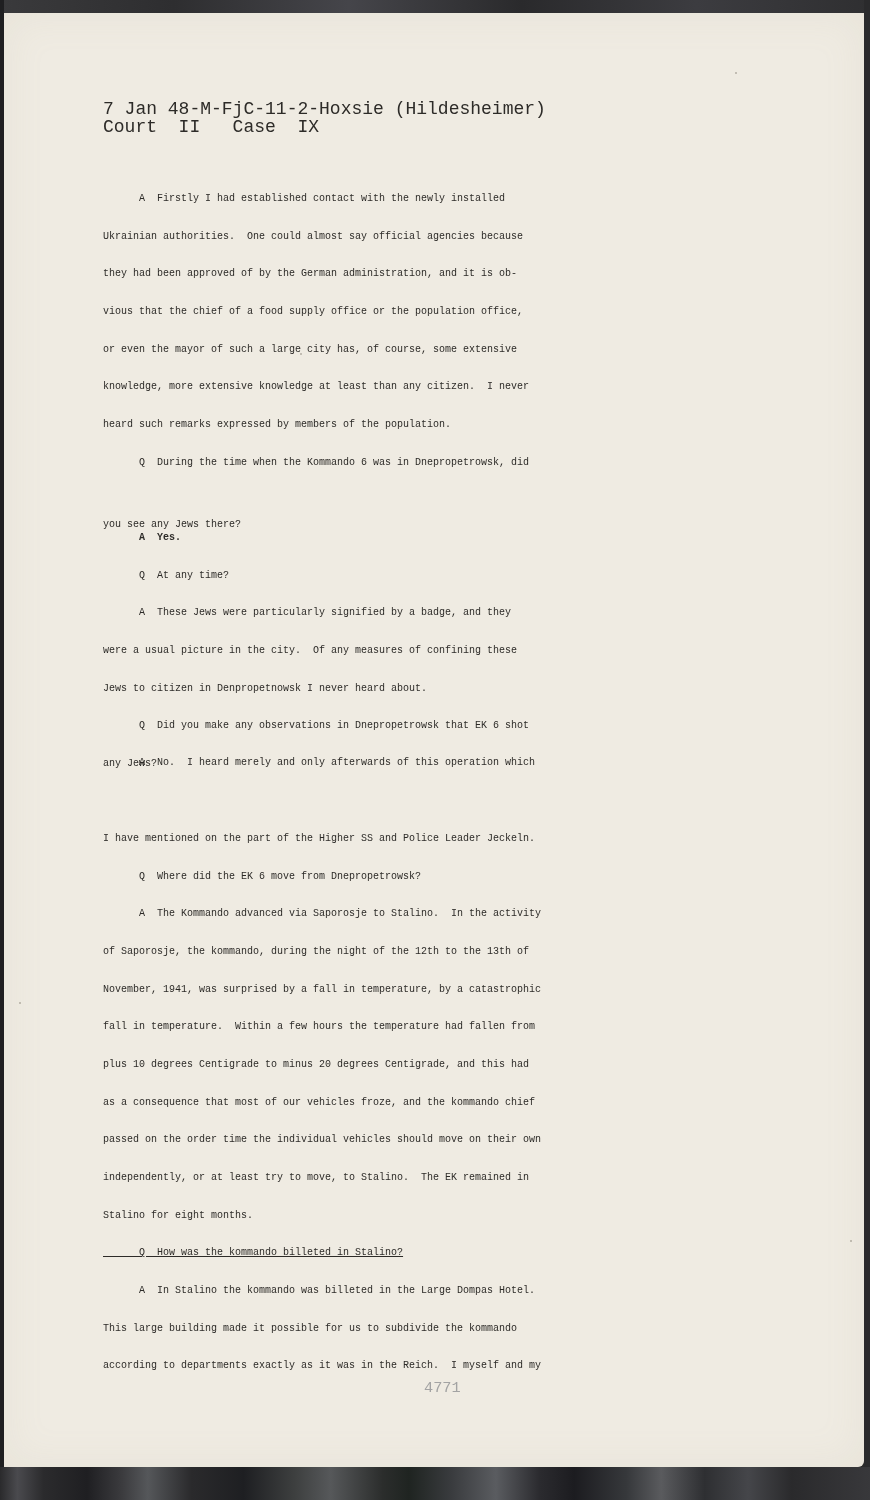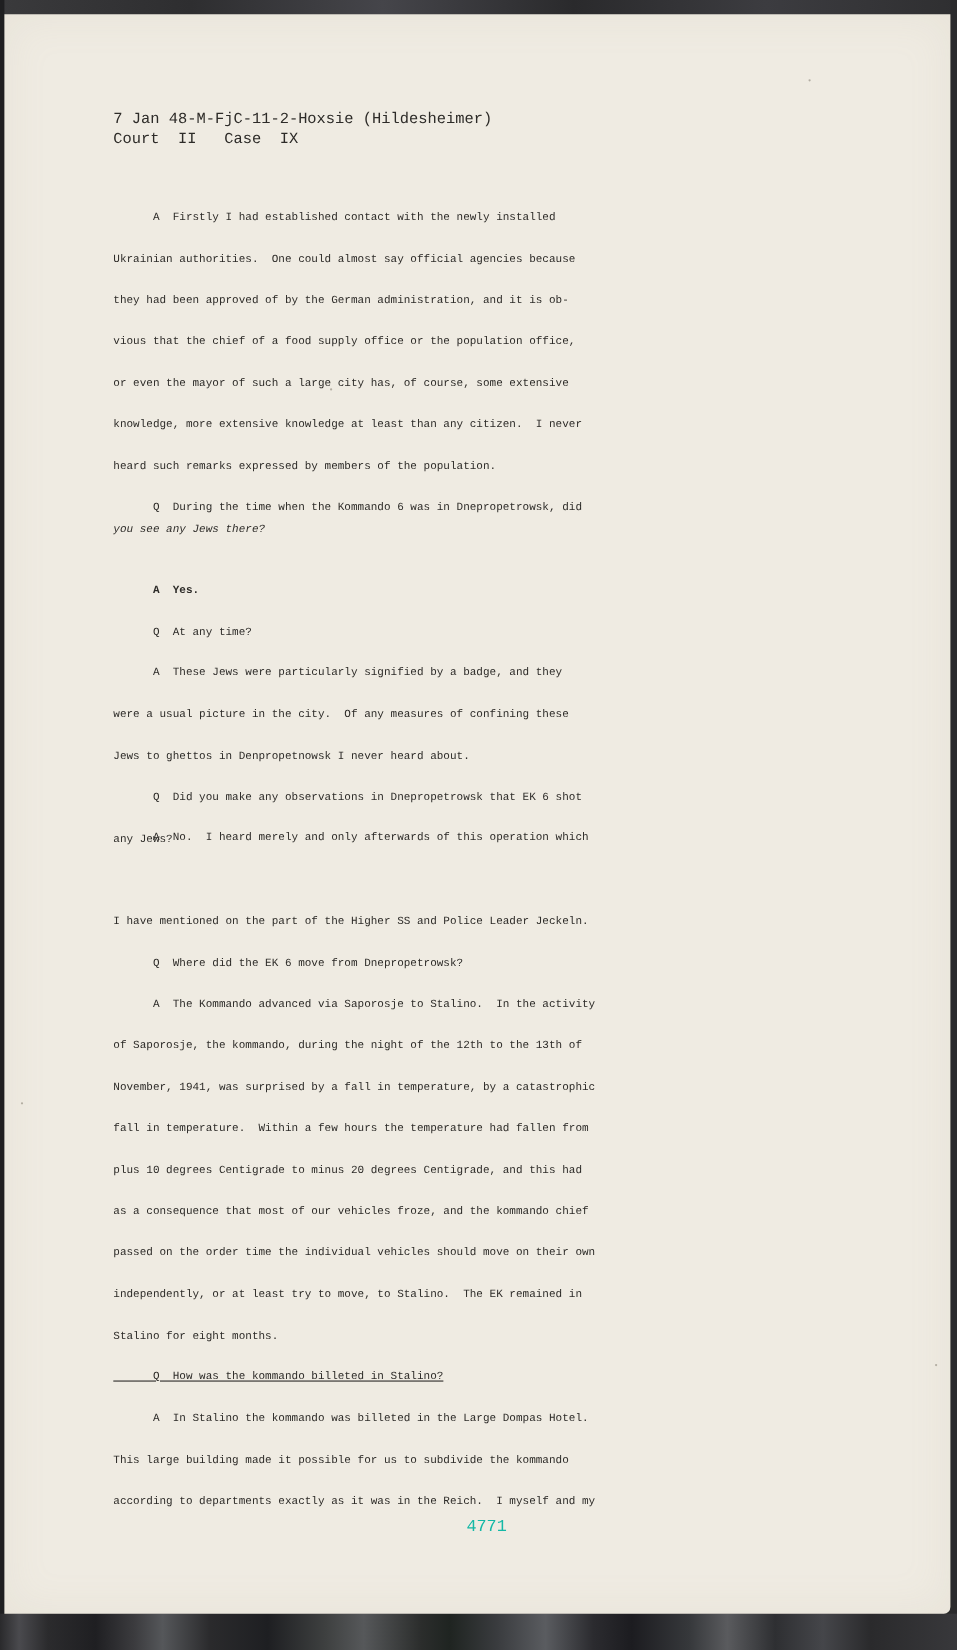--- a/index.html
+++ b/index.html
@@ -54,27 +54,27 @@
     .line {
       position: absolute;
       font-family: "Liberation Mono", "DejaVu Sans Mono", monospace;
       font-size: 10px;
       line-height: 18px;
       color: #2d2b28;
       white-space: pre;
       letter-spacing: 0px;
       margin: 0;
     }
-    .hdr { font-size: 14px; }
+    .hdr { font-size: 18px; }
     .page-number {
       position: absolute;
       font-family: "Liberation Mono", "DejaVu Sans Mono", monospace;
       font-size: 15.3px;
       line-height: 18px;
-      color: #14b8a6;
+      color: #a3a3a3;
       white-space: pre;
       left: 424px;
       top: 1379px;
     }
     .speck {
       position: absolute;
       width: 2px; height: 2px;
       background: #8a8478;
       border-radius: 50%;
       opacity: 0.6;
@@ -95,26 +95,26 @@
 
 <div id="body-lines">
     <div class="line" style="left: 103px; top: 190px;">      A  Firstly I had established contact with the newly installed</div>
     <div class="line" style="left: 103px; top: 227.7px;">Ukrainian authorities.  One could almost say official agencies because</div>
     <div class="line" style="left: 103px; top: 265.3px;">they had been approved of by the German administration, and it is ob-</div>
     <div class="line" style="left: 103px; top: 302.9px;">vious that the chief of a food supply office or the population office,</div>
     <div class="line" style="left: 103px; top: 340.6px;">or even the mayor of such a large city has, of course, some extensive</div>
     <div class="line" style="left: 103px; top: 378.3px;">knowledge, more extensive knowledge at least than any citizen.  I never</div>
     <div class="line" style="left: 103px; top: 415.9px;">heard such remarks expressed by members of the population.</div>
     <div class="line" style="left: 103px; top: 453.6px;">      Q  During the time when the Kommando 6 was in Dnepropetrowsk, did</div>
-    <div class="line" style="left: 103px; top: 474px; font-style: italic;">you see any Jews there?</div>
+    <div class="line" style="left: 103px; top: 516px;">you see any Jews there?</div>
     <div class="line" style="left: 103px; top: 528.8px; font-weight: bold;">      A  Yes.</div>
     <div class="line" style="left: 103px; top: 566.5px;">      Q  At any time?</div>
     <div class="line" style="left: 103px; top: 604.1px;">      A  These Jews were particularly signified by a badge, and they</div>
     <div class="line" style="left: 103px; top: 641.8px;">were a usual picture in the city.  Of any measures of confining these</div>
-    <div class="line" style="left: 103px; top: 679.5px;">Jews to ghettos in Denpropetnowsk I never heard about.</div>
+    <div class="line" style="left: 103px; top: 679.5px;">Jews to citizen in Denpropetnowsk I never heard about.</div>
     <div class="line" style="left: 103px; top: 717.1px;">      Q  Did you make any observations in Dnepropetrowsk that EK 6 shot</div>
     <div class="line" style="left: 103px; top: 754.8px;">any Jews?</div>
     <div class="line" style="left: 103px; top: 754px;">      A  No.  I heard merely and only afterwards of this operation which</div>
     <div class="line" style="left: 103px; top: 830px;">I have mentioned on the part of the Higher SS and Police Leader Jeckeln.</div>
     <div class="line" style="left: 103px; top: 867.7px;">      Q  Where did the EK 6 move from Dnepropetrowsk?</div>
     <div class="line" style="left: 103px; top: 905.4px;">      A  The Kommando advanced via Saporosje to Stalino.  In the activity</div>
     <div class="line" style="left: 103px; top: 943px;">of Saporosje, the kommando, during the night of the 12th to the 13th of</div>
     <div class="line" style="left: 103px; top: 980.6px;">November, 1941, was surprised by a fall in temperature, by a catastrophic</div>
     <div class="line" style="left: 103px; top: 1018.3px;">fall in temperature.  Within a few hours the temperature had fallen from</div>
     <div class="line" style="left: 103px; top: 1055.9px;">plus 10 degrees Centigrade to minus 20 degrees Centigrade, and this had</div>

